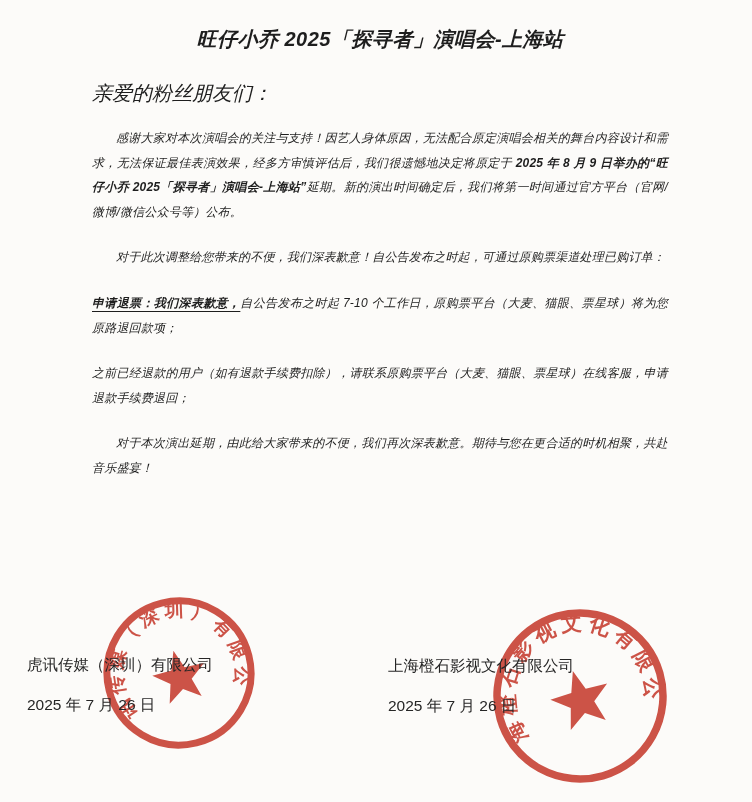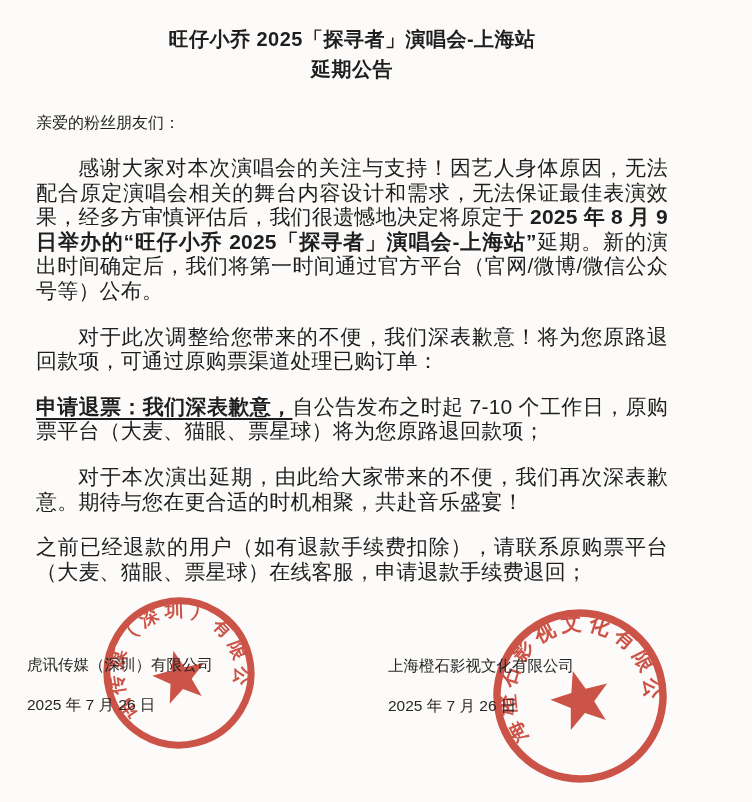--- a/index.html
+++ b/index.html
@@ -6,36 +6,37 @@
   .page {
     position: relative;
     width: 752px;
     height: 802px;
     background: #fcfbf9;
     color: #1e1e1e;
     font-family: "Liberation Sans", "DejaVu Sans", sans-serif;
     overflow: hidden;
   }
   .content {
-    padding: 24px 84px 0 36px;
+    padding: 24px 84px 0 92px;
+    font-style: italic;
   }
   .doc-title {
     text-align: center;
     font-size: 20px;
     font-weight: 700;
     line-height: 30px;
     letter-spacing: 0.5px;
   }
   .salutation {
     margin-top: 27px;
-    font-size: 16px;
+    font-size: 20px;
     line-height: 24px;
   }
   p.body-para {
-    font-size: 21px;
+    font-size: 12px;
     line-height: 24.6px;
     margin: 21px 0 0 0;
     text-align: justify;
     letter-spacing: 0.2px;
   }
   p.indent { text-indent: 2em; }
   .bold { font-weight: 700; }
   .bold-underline {
     font-weight: 700;
     text-decoration: underline;
@@ -67,34 +68,33 @@
   .sig .date-line { margin-top: 16px; }
 </style>
 </head>
 <body>
 
 <div class="page">
   <div class="content">
 
     <div class="doc-title">
       <div>旺仔小乔 2025「探寻者」演唱会-上海站</div>
-      <div>延期公告</div>
     </div>
 
     <div class="salutation">亲爱的粉丝朋友们：</div>
 
     <p class="body-para indent"><span>感谢大家对本次演唱会的关注与支持！因艺人身体原因，无法配合原定演唱会相关的舞台内容设计和需求，无法保证最佳表演效果，经多方审慎评估后，我们很遗憾地决定将原定于 </span><span class="bold">2025 年 8 月 9 日举办的“旺仔小乔 2025「探寻者」演唱会-上海站”</span><span>延期。新的演出时间确定后，我们将第一时间通过官方平台（官网/微博/微信公众号等）公布。</span></p>
 
-    <p class="body-para indent">对于此次调整给您带来的不便，我们深表歉意！将为您原路退回款项，可通过原购票渠道处理已购订单：</p>
+    <p class="body-para indent">对于此次调整给您带来的不便，我们深表歉意！自公告发布之时起，可通过原购票渠道处理已购订单：</p>
 
     <p class="body-para"><span class="bold-underline">申请退票：我们深表歉意，</span><span>自公告发布之时起 7-10 个工作日，原购票平台（大麦、猫眼、票星球）将为您原路退回款项；</span></p>
 
+    <p class="body-para">之前已经退款的用户（如有退款手续费扣除），请联系原购票平台（大麦、猫眼、票星球）在线客服，申请退款手续费退回；</p>
+
     <p class="body-para indent">对于本次演出延期，由此给大家带来的不便，我们再次深表歉意。期待与您在更合适的时机相聚，共赴音乐盛宴！</p>
-
-    <p class="body-para">之前已经退款的用户（如有退款手续费扣除），请联系原购票平台（大麦、猫眼、票星球）在线客服，申请退款手续费退回；</p>
 
   </div>
 
   <div class="signatures">
 
     <svg class="seal seal-left" width="158" height="158" viewBox="0 0 158 158" xmlns="http://www.w3.org/2000/svg">
       <circle cx="79" cy="79" r="72" fill="none" stroke="#c63b2d" stroke-width="7"></circle>
       <path id="arcL" d="M 25.4,98.5 A 57,57 0 1,1 132.6,98.5" fill="none"></path>
       <text font-size="19" fill="#c63b2d" letter-spacing="5" font-weight="bold">
         <textPath href="#arcL" startOffset="50%" text-anchor="middle">虎讯传媒（深圳）有限公司</textPath>

